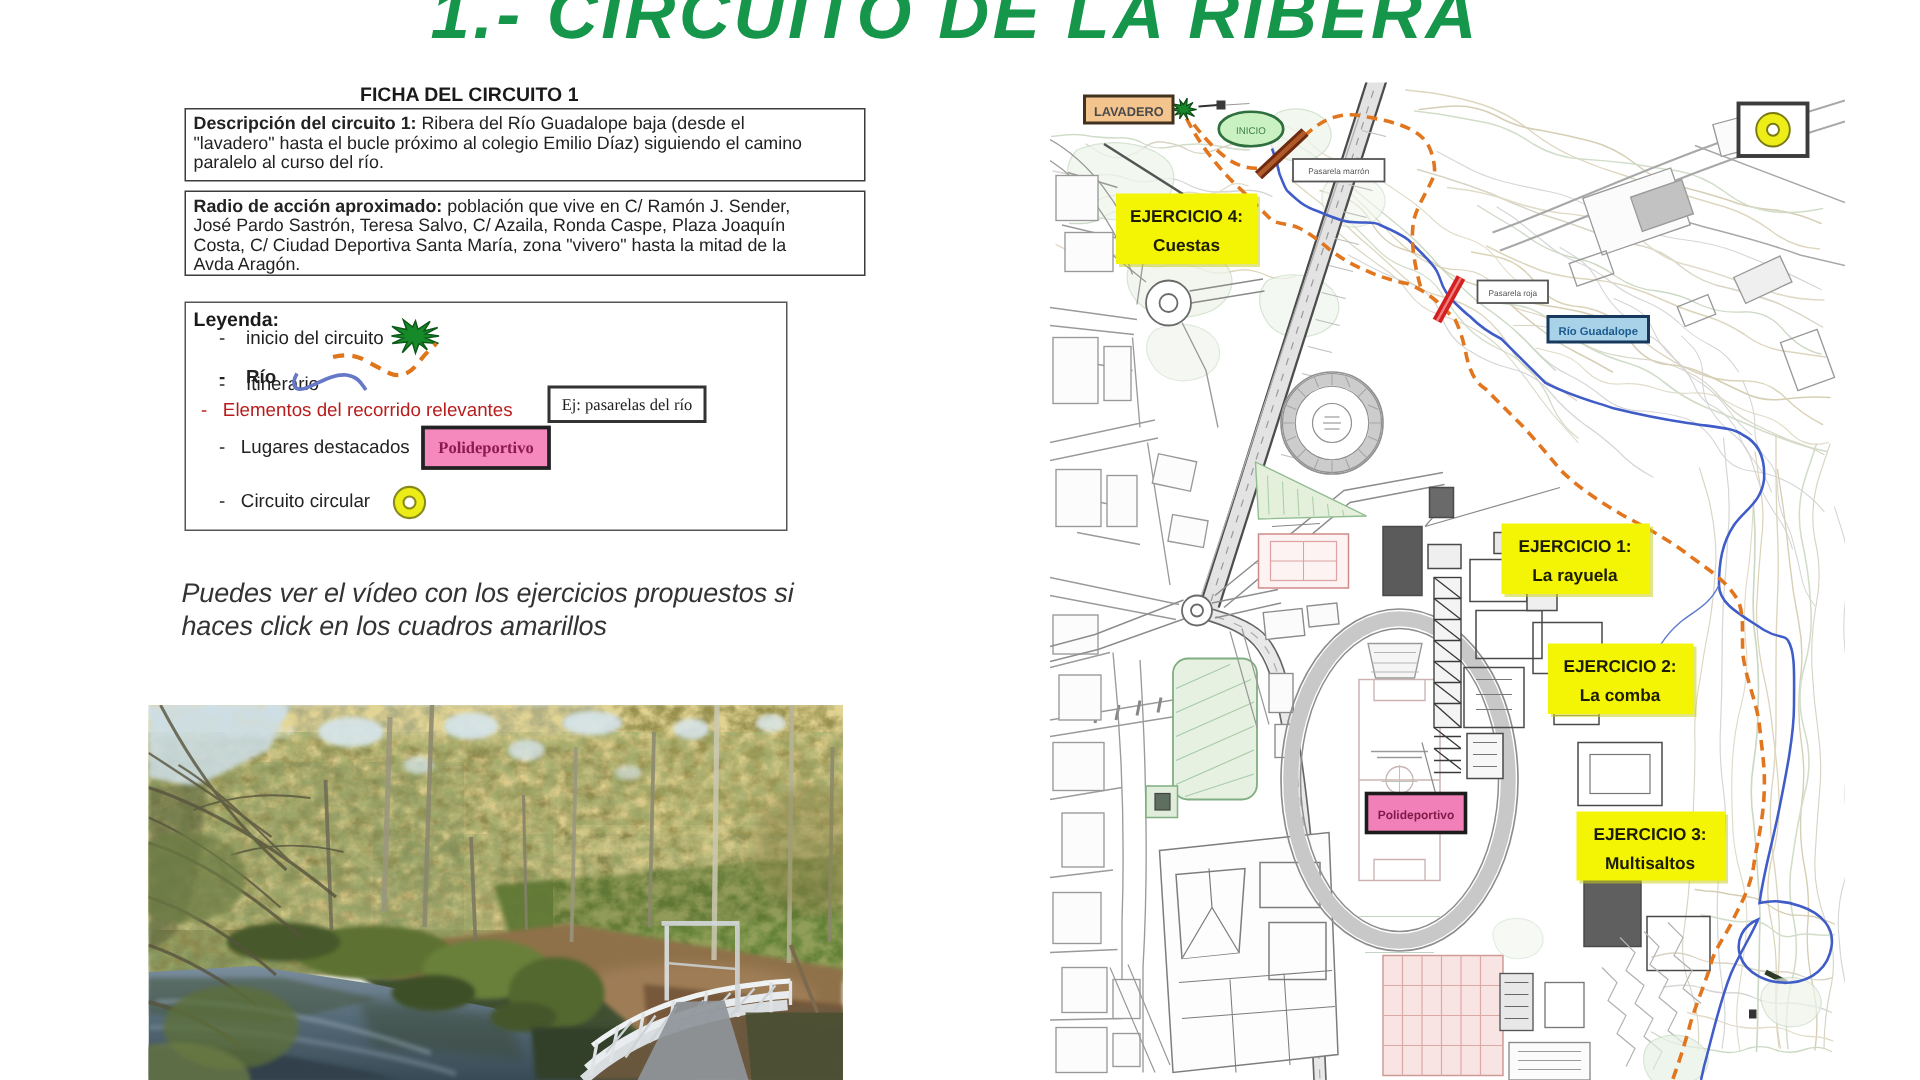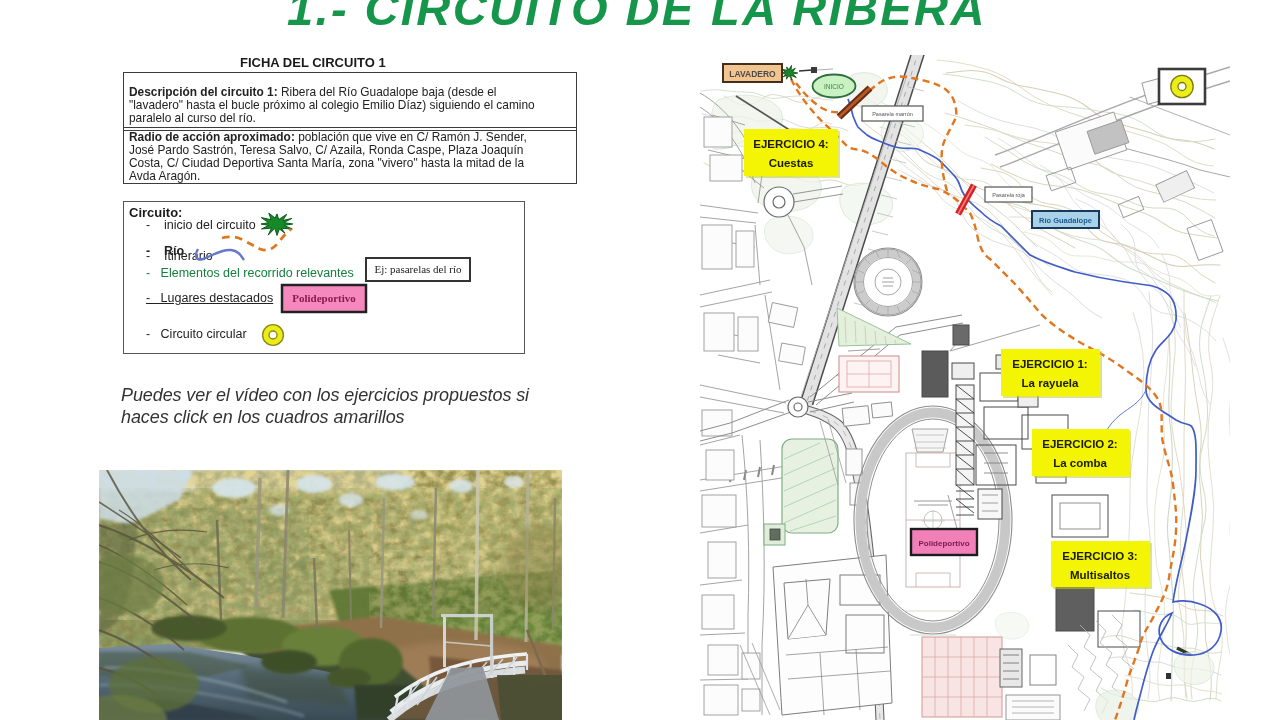--- a/index.html
+++ b/index.html
@@ -8,37 +8,37 @@
   .abs{position:absolute;}
 </style>
 </head>
 <body>
 <div id="page">
 
   <div class="abs" style="left:287px;top:-19px;font-size:47px;font-weight:bold;font-style:italic;color:#15964a;letter-spacing:2.4px;white-space:nowrap;">1.- CIRCUITO DE LA RIBERA</div>
 
   <div class="abs" style="left:240px;top:55px;font-size:13px;font-weight:bold;color:#1a1a1a;">FICHA DEL CIRCUITO 1</div>
 
-  <div class="abs" style="left:123px;top:72px;width:443px;height:44px;border:1.6px solid #3c3c3c;padding:13px 4px 0 5px;font-size:11.9px;line-height:13.2px;color:#222;white-space:nowrap;"><b>Descripción del circuito 1:</b> Ribera del Río Guadalope baja (desde el<br>"lavadero" hasta el bucle próximo al colegio Emilio Díaz) siguiendo el camino<br>paralelo al curso del río.</div>
+  <div class="abs" style="left:123px;top:72px;width:443px;height:44px;border:1.6px solid #3c3c3c;padding:3px 4px 0 5px;font-size:11.9px;line-height:13.2px;color:#222;white-space:nowrap;"><b>Descripción del circuito 1:</b> Ribera del Río Guadalope baja (desde el<br>"lavadero" hasta el bucle próximo al colegio Emilio Díaz) siguiendo el camino<br>paralelo al curso del río.</div>
 
   <div class="abs" style="left:123px;top:127px;width:443px;height:52px;border:1.6px solid #3c3c3c;padding:3px 4px 0 5px;font-size:11.9px;line-height:13px;color:#222;white-space:nowrap;"><b>Radio de acción aproximado:</b> población que vive en C/ Ramón J. Sender,<br>José Pardo Sastrón, Teresa Salvo, C/ Azaila, Ronda Caspe, Plaza Joaquín<br>Costa, C/ Ciudad Deportiva Santa María, zona "vivero" hasta la mitad de la<br>Avda Aragón.</div>
 
   <div class="abs" style="left:123px;top:201px;width:400px;height:151px;border:1.2px solid #555;"></div>
 
-  <div class="abs" style="left:129px;top:205px;font-size:13px;font-weight:bold;color:#1a1a1a;">Circuito:</div>
+  <div class="abs" style="left:129px;top:205px;font-size:13px;font-weight:bold;color:#1a1a1a;">Leyenda:</div>
 
   <div class="abs" style="left:146px;top:218px;font-size:12.5px;color:#222;">-&nbsp;&nbsp;&nbsp;&nbsp;inicio del circuito</div>
 
   <div class="abs" style="left:146px;top:231px;font-size:12.5px;color:#222;margin-top:18px;">-&nbsp;&nbsp;&nbsp;&nbsp;Itinerario</div>
 
   <div class="abs" style="left:146px;top:244px;font-size:12.5px;color:#222;font-weight:bold;">-&nbsp;&nbsp;&nbsp;&nbsp;Río</div>
 
-  <div class="abs" style="left:146px;top:266px;font-size:12.5px;color:#15803d;">-&nbsp;&nbsp;&nbsp;Elementos del recorrido relevantes</div>
-
-  <div class="abs" style="left:146px;top:291px;font-size:12.5px;color:#222;text-decoration:underline;">-&nbsp;&nbsp;&nbsp;Lugares destacados</div>
+  <div class="abs" style="left:134px;top:266px;font-size:12.5px;color:#b91c1c;">-&nbsp;&nbsp;&nbsp;Elementos del recorrido relevantes</div>
+
+  <div class="abs" style="left:146px;top:291px;font-size:12.5px;color:#222;">-&nbsp;&nbsp;&nbsp;Lugares destacados</div>
 
   <div class="abs" style="left:146px;top:327px;font-size:12.5px;color:#222;text-align:right;">-&nbsp;&nbsp;&nbsp;Circuito circular</div>
 
   <svg class="abs" style="left:123px;top:201px;" width="400" height="151" viewBox="0 0 400 151">
 
     <path d="M169.7,23.0 L161.0,24.4 L169.3,28.0 L158.4,27.2 L161.9,32.2 L156.4,27.9 L154.0,34.4 L151.9,27.3 L145.2,34.1 L148.5,27.0 L138.5,28.0 L145.8,24.4 L138.0,23.0 L145.5,21.7 L138.3,16.6 L148.1,18.7 L145.8,12.1 L152.1,17.1 L154.0,12.9 L155.7,18.6 L163.7,13.2 L159.7,19.6 L168.8,17.4 L160.9,21.6 Z" fill="#168a28" stroke="#0c5a18" stroke-width="1"></path>
 
     <path d="M99,37 q12,-3 21,2 q9,5 17,9 q10,4 18,-6 q6,-8 13,-14" fill="none" stroke="#e0761c" stroke-width="2.8" stroke-dasharray="7.5 5.5" stroke-linecap="butt"></path>
 
     <path d="M75,48 c-4,7 -2,12 5,10 c9,-3 18,-10 28,-9 c8,1 10,6 13,10" fill="none" stroke="#6678c8" stroke-width="2.4"></path>

